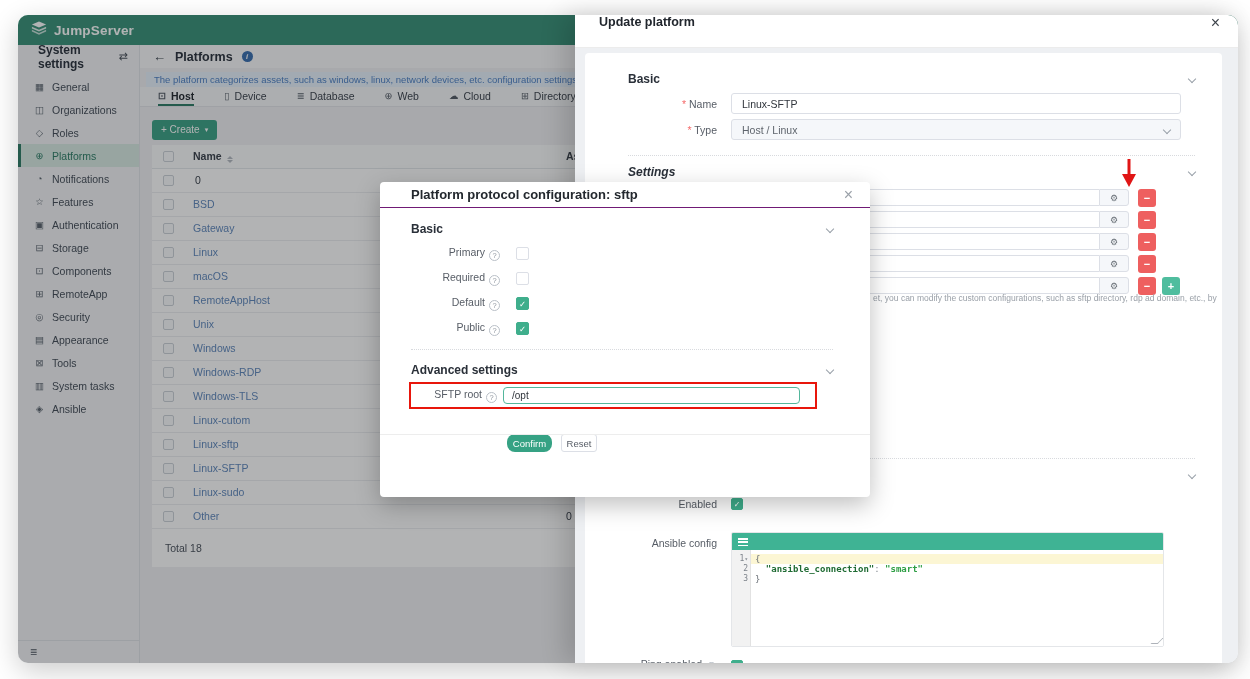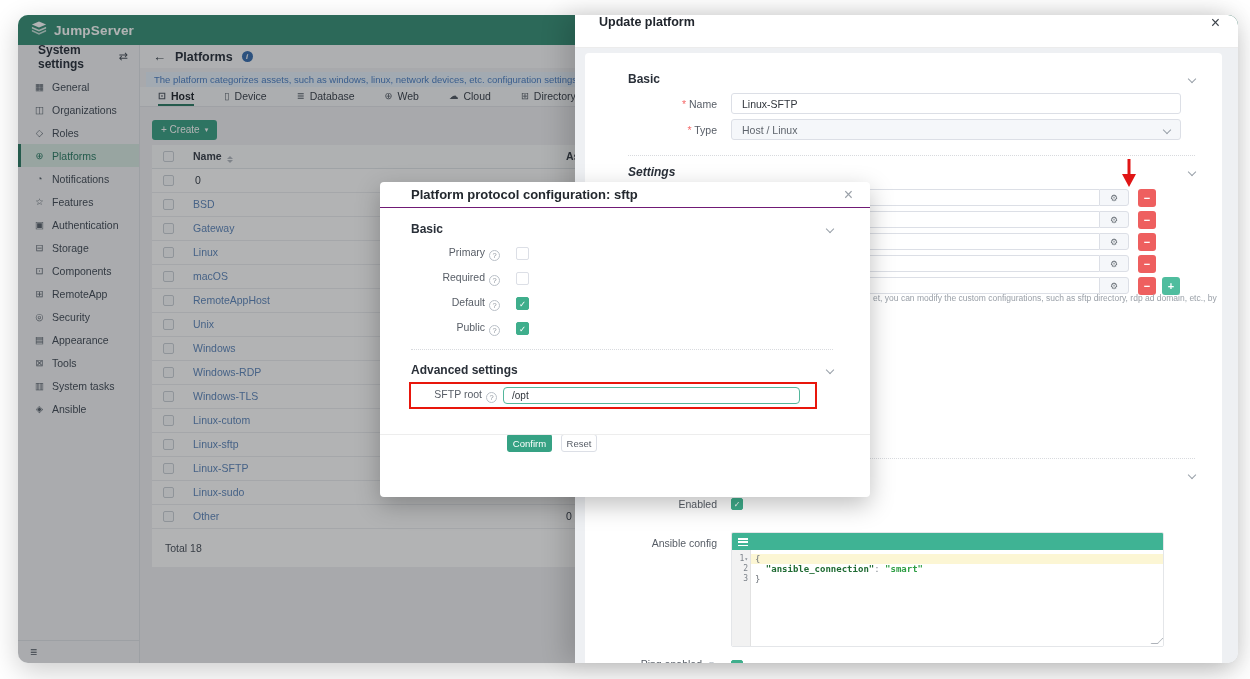--- a/index.html
+++ b/index.html
@@ -100,21 +100,21 @@
   .md-head { height:26px; display:flex; align-items:center; justify-content:space-between; padding:0 17px 0 31px; border-bottom:1px solid #701a75; }
   .md-title { font-size:13px; font-weight:bold; color:#23282e; }
   .md-body { padding:14px 37px 0 31px; position:relative; }
   .m-sec { display:flex; align-items:center; justify-content:space-between; height:13px; font-size:12px; font-weight:bold; color:#2a3039; }
   .cbrow { display:flex; align-items:center; height:13px; margin-top:12px;gap:8px; }
   .cbrow .lab { width:89px; text-align:right; font-size:10.5px; color:#575d66; margin-right:8px; white-space:nowrap; }
   .red-box { display:flex; align-items:center; border:2px solid #e8160c; margin-left:-2px; width:408px; margin-top:6px; padding:3px 0; }
   .red-box .lab { width:86px; text-align:right; font-size:10.5px; color:#575d66; margin-right:6px; white-space:nowrap; }
   .sftp-input { width:297px; height:17px; border:1px solid #53b79c; border-radius:4px; font-size:10px; color:#30353c; display:flex; align-items:center; padding-left:8px; }
   .btn-row { display:flex; gap:9px; margin-top:25px; margin-left:96px; }
-  .btn-confirm { width:45px; height:18px; background:#36a284; color:#fff; border:none; border-radius:3px; font-size:9.5px; }
+  .btn-confirm { width:45px; height:18px; background:#36a284; color:#fff; border:none; border-radius:8px; font-size:9.5px; }
   .btn-reset { width:36px; height:18px; background:#fff; color:#575d66; border:1px solid #dcdfe6; border-radius:3px; font-size:9.5px; }
   .md-footline { position:absolute; left:0; right:0; bottom:17px; border-top:1px solid #ededed; }
 </style>
 </head>
 <body>
 
 <div class="stage">
 
   <div class="app">
     <div class="topbar">

